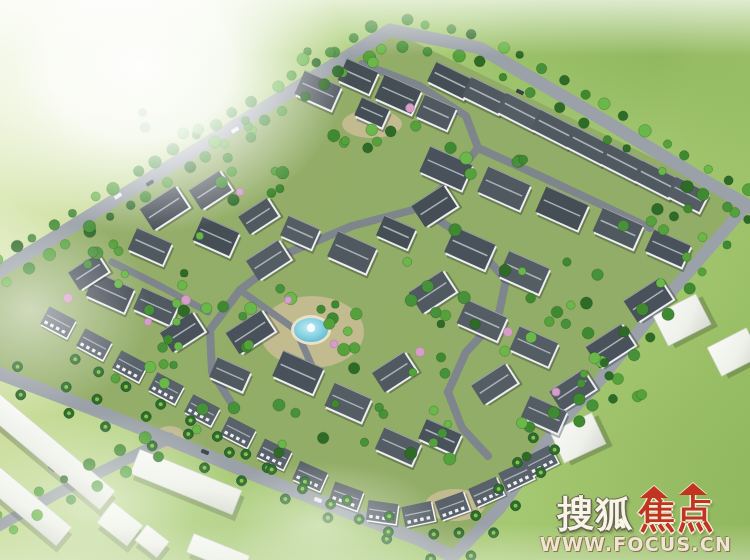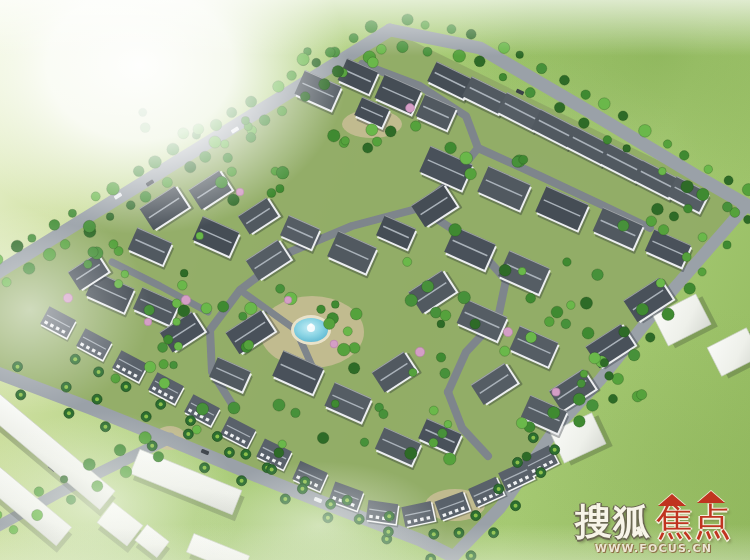--- a/index.html
+++ b/index.html
@@ -25,27 +25,27 @@
   .fog-bc{left:150px;bottom:-50px;width:340px;height:170px;
     background:radial-gradient(closest-side,rgba(252,253,248,.55),rgba(252,253,248,0) 75%);}
   .fog-bottom{left:0;bottom:0;width:100%;height:36px;
     background:linear-gradient(to top,rgba(248,250,242,.35),rgba(248,250,242,0));}
 
   .watermark{position:absolute;right:18px;bottom:6px;text-align:center;line-height:1;z-index:5;}
   .wm-brand{display:flex;align-items:flex-end;justify-content:center;}
   .wm-souhu{font-size:37px;font-weight:700;color:#f7f4e8;letter-spacing:1px;
     text-shadow:-1.5px 0 #6b6852,1.5px 0 #6b6852,0 -1.5px #6b6852,0 1.5px #6b6852,2px 3px 3px rgba(70,70,45,.45);}
   .wm-jiaodian{position:relative;margin-left:5px;display:inline-block;}
-  .wm-jiaodian b{font-size:37px;font-weight:400;color:#c03420;letter-spacing:1px;
+  .wm-jiaodian b{font-size:37px;font-weight:700;color:#c03420;letter-spacing:1px;
     text-shadow:-1.5px 0 #f3efdc,1.5px 0 #f3efdc,0 -1.5px #f3efdc,0 1.5px #f3efdc,2px 3px 3px rgba(70,40,20,.4);}
   .roof{position:absolute;width:0;height:0;border-left:14px solid transparent;border-right:14px solid transparent;
     border-bottom:12px solid #c03420;top:-9px;filter:drop-shadow(0 -1px 0 #f3efdc);}
   .r1{left:2px;}
   .r2{left:41px;top:-12px;}
-  .wm-url{margin-top:3px;font-size:11px;font-weight:700;letter-spacing:1.2px;color:#ece7d4;
+  .wm-url{margin-top:3px;font-size:19px;font-weight:700;letter-spacing:1.2px;color:#ece7d4;
     text-shadow:1px 1px 0 rgba(120,50,25,.55),-1px -1px 0 rgba(120,50,25,.35),0 0 2px rgba(90,40,20,.4);}
 </style>
 </head>
 <body>
 
 <div class="scene">
   <svg class="plan" width="750" height="560" viewBox="0 0 750 560" xmlns="http://www.w3.org/2000/svg">
     <defs>
       <radialGradient id="waterG" cx="45%" cy="40%" r="65%">
         <stop offset="0%" stop-color="#c2ecf5"></stop>

